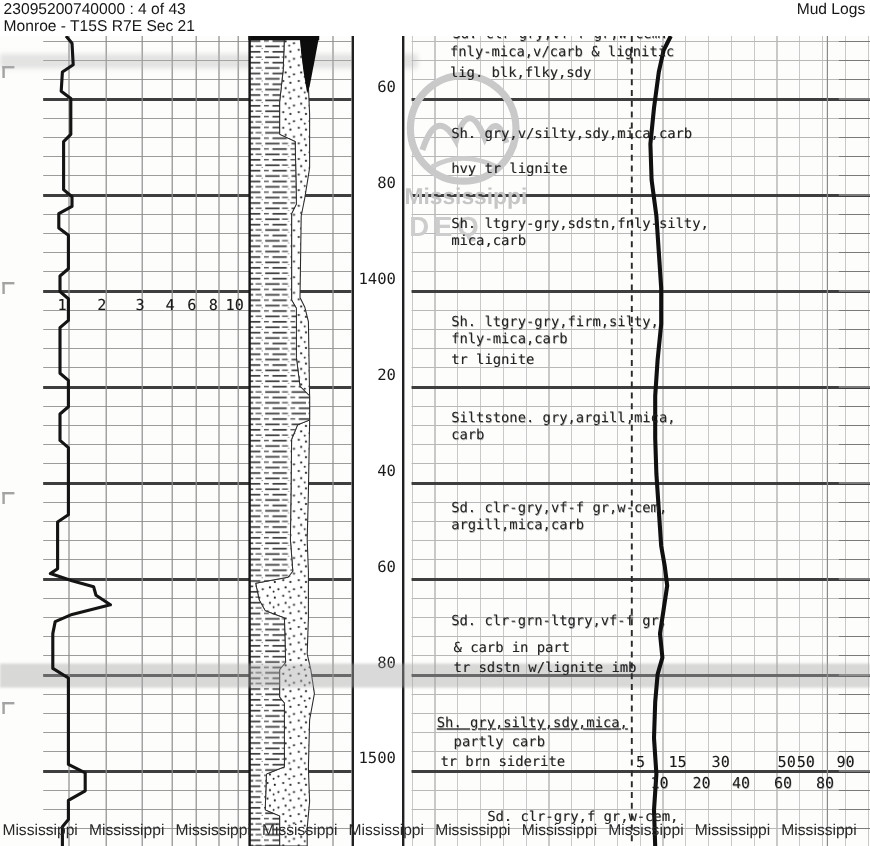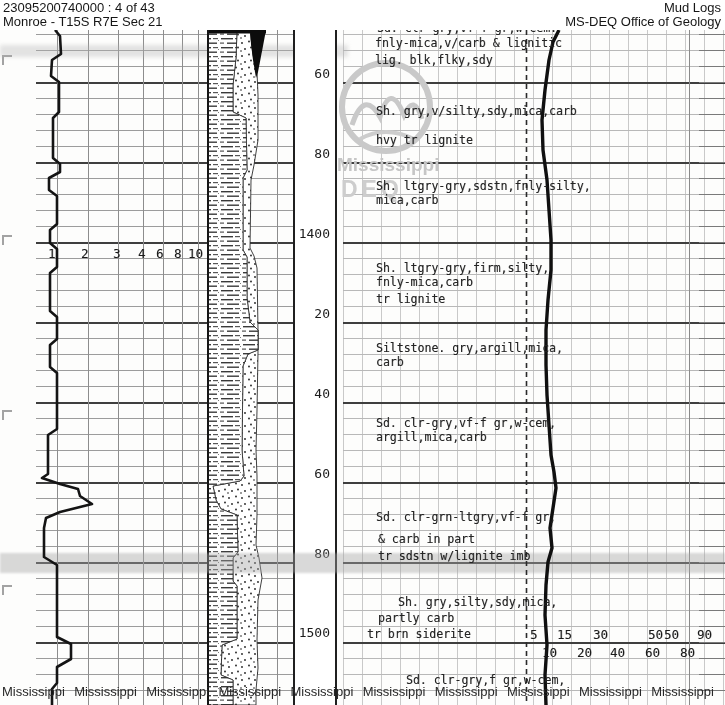--- a/index.html
+++ b/index.html
@@ -153,21 +153,21 @@
   <div class="typed" style="left:376px;top:261px;">Sh. ltgry-gry,firm,silty,</div>
   <div class="typed" style="left:376px;top:275px;">fnly-mica,carb</div>
   <div class="typed" style="left:376px;top:292px;">tr lignite</div>
   <div class="typed" style="left:376px;top:341px;">Siltstone. gry,argill,mica,</div>
   <div class="typed" style="left:376px;top:355px;">carb</div>
   <div class="typed" style="left:376px;top:416px;">Sd. clr-gry,vf-f gr,w-cem,</div>
   <div class="typed" style="left:376px;top:430px;">argill,mica,carb</div>
   <div class="typed" style="left:376px;top:500px;margin-top:10px;">Sd. clr-grn-ltgry,vf-f gr,</div>
   <div class="typed" style="left:378px;top:532px;">&amp; carb in part</div>
   <div class="typed" style="left:378px;top:549px;">tr sdstn w/lignite imb</div>
-  <div class="typed" style="left:398px;top:595px;">Sh. gry,silty,sdy,mica,</div>
+  <div class="typed" style="left:364px;top:595px;text-decoration:underline;">Sh. gry,silty,sdy,mica,</div>
   <div class="typed" style="left:378px;top:611px;">partly carb</div>
   <div class="typed" style="left:367px;top:627px;">tr brn siderite</div>
   <div class="typed" style="left:406px;top:673px;">Sd. clr-gry,f gr,w-cem,</div>
 
   <div id="wm-bottom">
     <span>Mississippi</span>
     <span>Mississippi</span>
     <span>Mississippi</span>
     <span>Mississippi</span>
     <span>Mississippi</span>
@@ -175,16 +175,15 @@
     <span>Mississippi</span>
     <span>Mississippi</span>
     <span>Mississippi</span>
     <span>Mississippi</span>
   </div>
 
   <div id="header">
     <div class="hdr" style="left:3px;top:1px;">23095200740000 : 4 of 43</div>
     <div class="hdr" style="left:3px;top:15px;">Monroe - T15S R7E Sec 21</div>
     <div class="hdr" style="right:4px;top:1px;">Mud Logs</div>
-    <div class="hdr" style="right:4px;top:15px;">MS-DEQ Office of Geology</div>
   </div>
 
 </div>
 
 </body></html>

